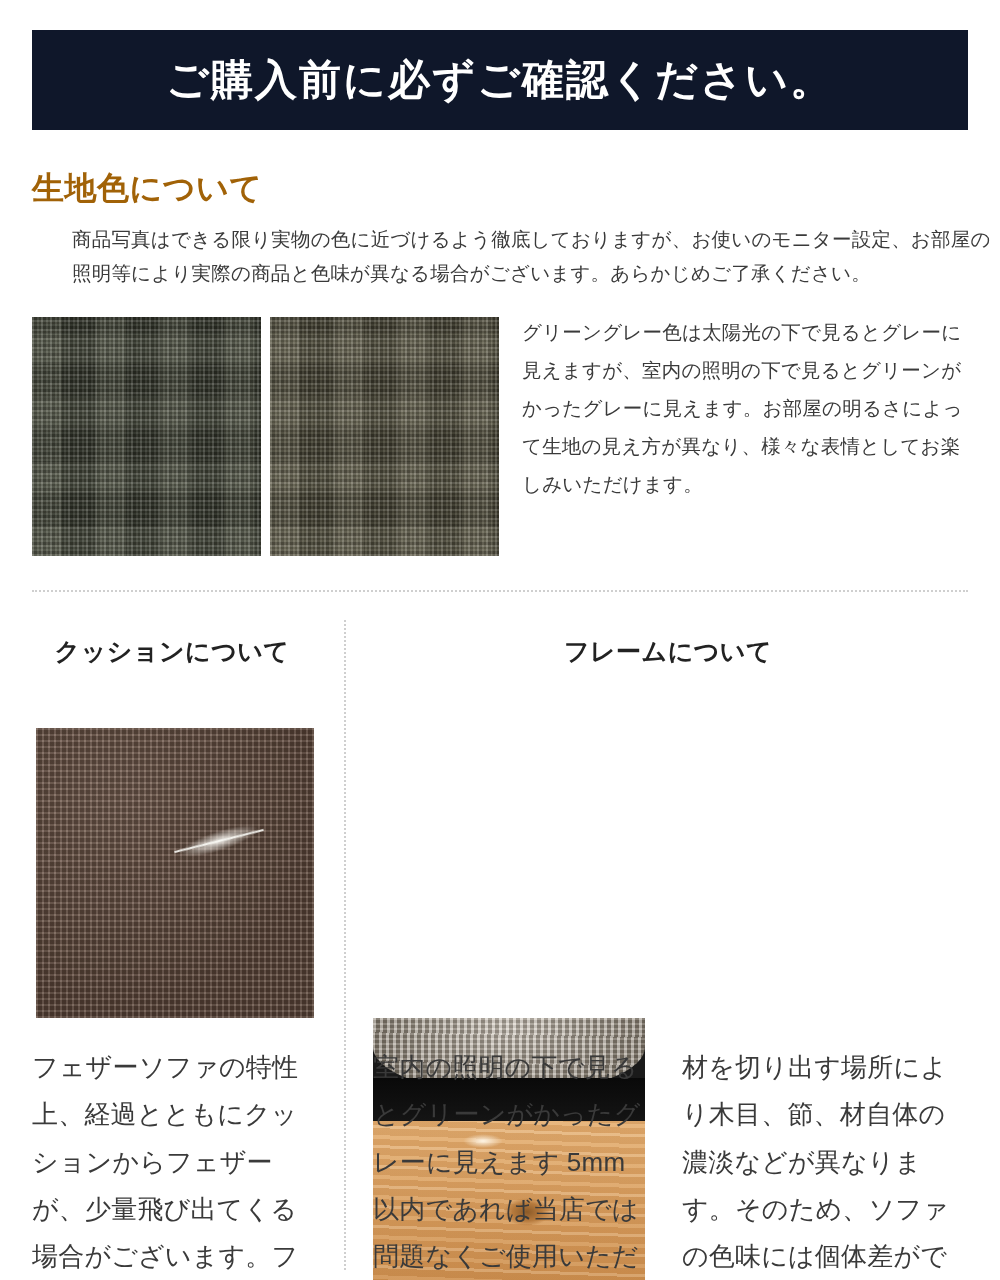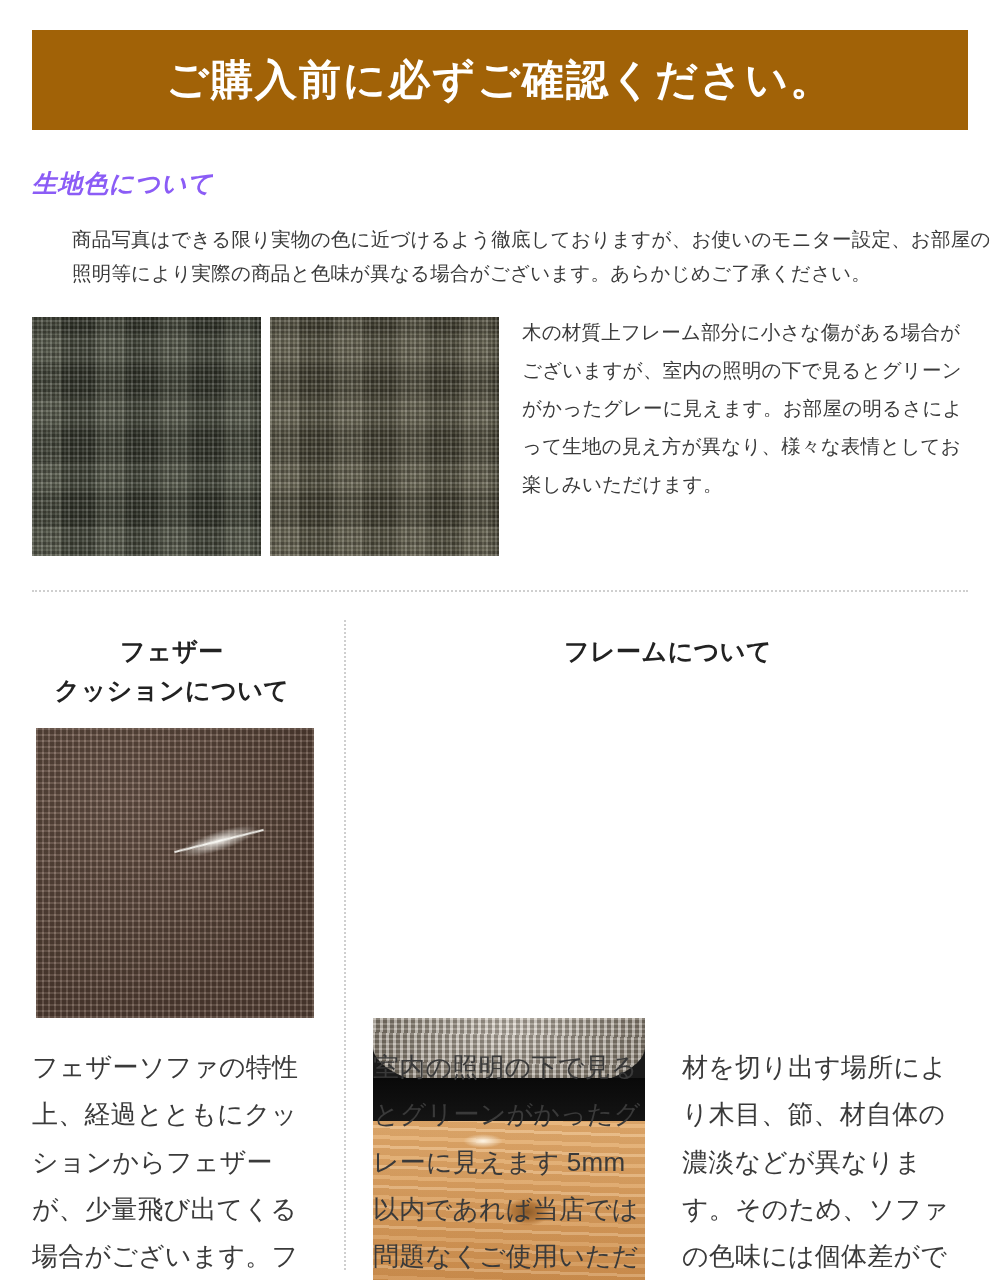--- a/index.html
+++ b/index.html
@@ -17,44 +17,43 @@
     overflow: hidden;
   }
 
   
   .banner {
     position: absolute;
     left: 32px;
     top: 30px;
     width: 936px;
     height: 100px;
-    background: #a16207;
+    background: #0f172a;
     display: flex;
     align-items: center;
     justify-content: center;
   }
   .banner-title {
     color: #ffffff;
     font-size: 42px;
     font-weight: bold;
     letter-spacing: 2px;
     line-height: 1;
     white-space: nowrap;
   }
 
   
   .sec1-heading {
     position: absolute;
     left: 32px;
     top: 167px;
-    font-size: 25px;
+    font-size: 32px;
     font-weight: bold;
-    color: #8b5cf6;
+    color: #a16207;
     letter-spacing: 0.5px;
-    font-style: italic;
   }
   .sec1-para {
     position: absolute;
     left: 32px;
     top: 222px;
     width: 936px;
     font-size: 19.5px;
     line-height: 1.75;
     color: #3a3a3a;
     letter-spacing: 0.2px;
@@ -240,27 +239,26 @@
 <div class="banner">
   <div class="banner-title">ご購入前に必ずご確認ください。</div>
 </div>
 
 <div class="sec1-heading">生地色について</div>
 <div class="sec1-para">商品写真はできる限り実物の色に近づけるよう徹底しておりますが、お使いのモニター設定、お部屋の照明等により実際の商品と色味が異なる場合がございます。あらかじめご了承ください。</div>
 
 <div class="swatch swatch-a weave weave-dark"></div>
 <div class="swatch swatch-b weave weave-light"></div>
 
-<div class="sec1-side">木の材質上フレーム部分に小さな傷がある場合がございますが、室内の照明の下で見るとグリーンがかったグレーに見えます。お部屋の明るさによって生地の見え方が異なり、様々な表情としてお楽しみいただけます。</div>
+<div class="sec1-side">グリーングレー色は太陽光の下で見るとグレーに見えますが、室内の照明の下で見るとグリーンがかったグレーに見えます。お部屋の明るさによって生地の見え方が異なり、様々な表情としてお楽しみいただけます。</div>
 
 <div class="divider"></div>
 <div class="vdivider"></div>
 
 <div class="col-title col-title-feather">
-  <div>フェザー</div>
   <div>クッションについて</div>
 </div>
 <div class="col-title col-title-ash">
   <div>フレームについて</div>
 </div>
 
 <div class="photo photo-feather tex-brownfab">
   <div class="feather"></div>
 </div>
 

